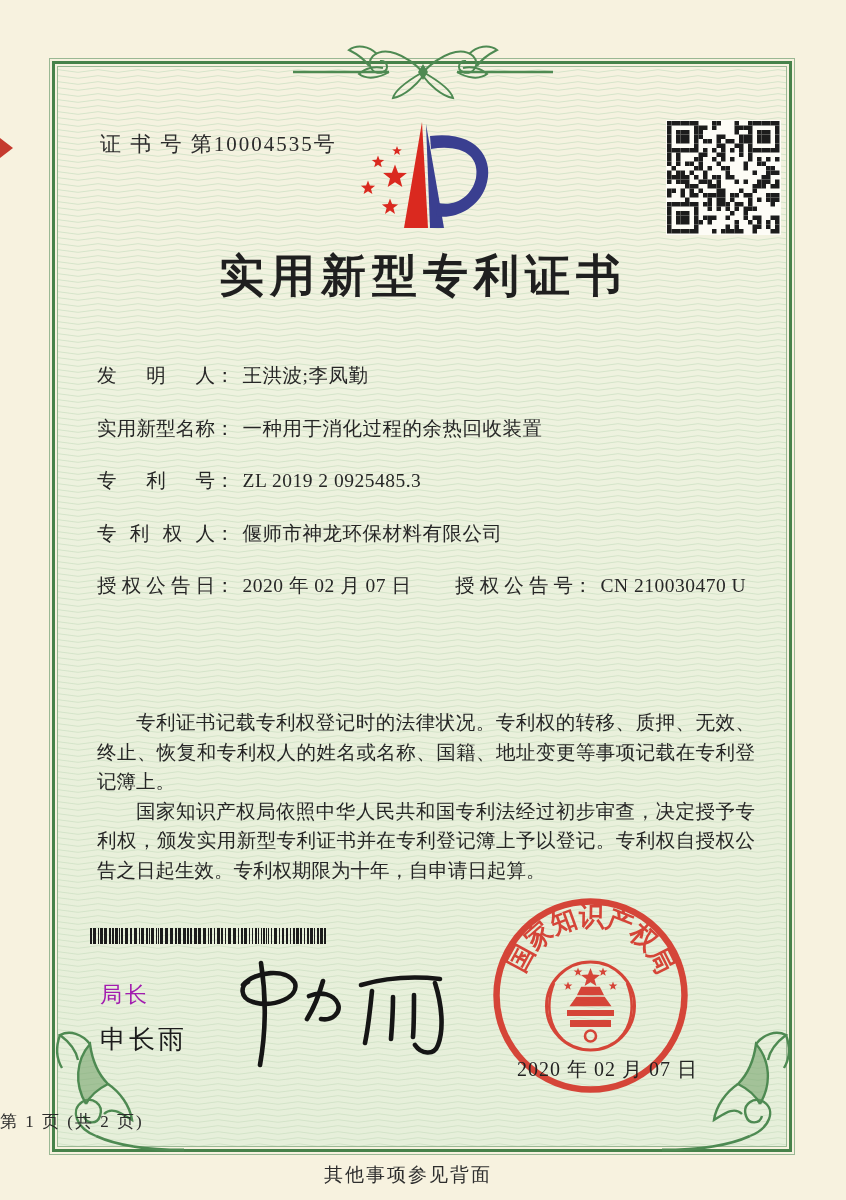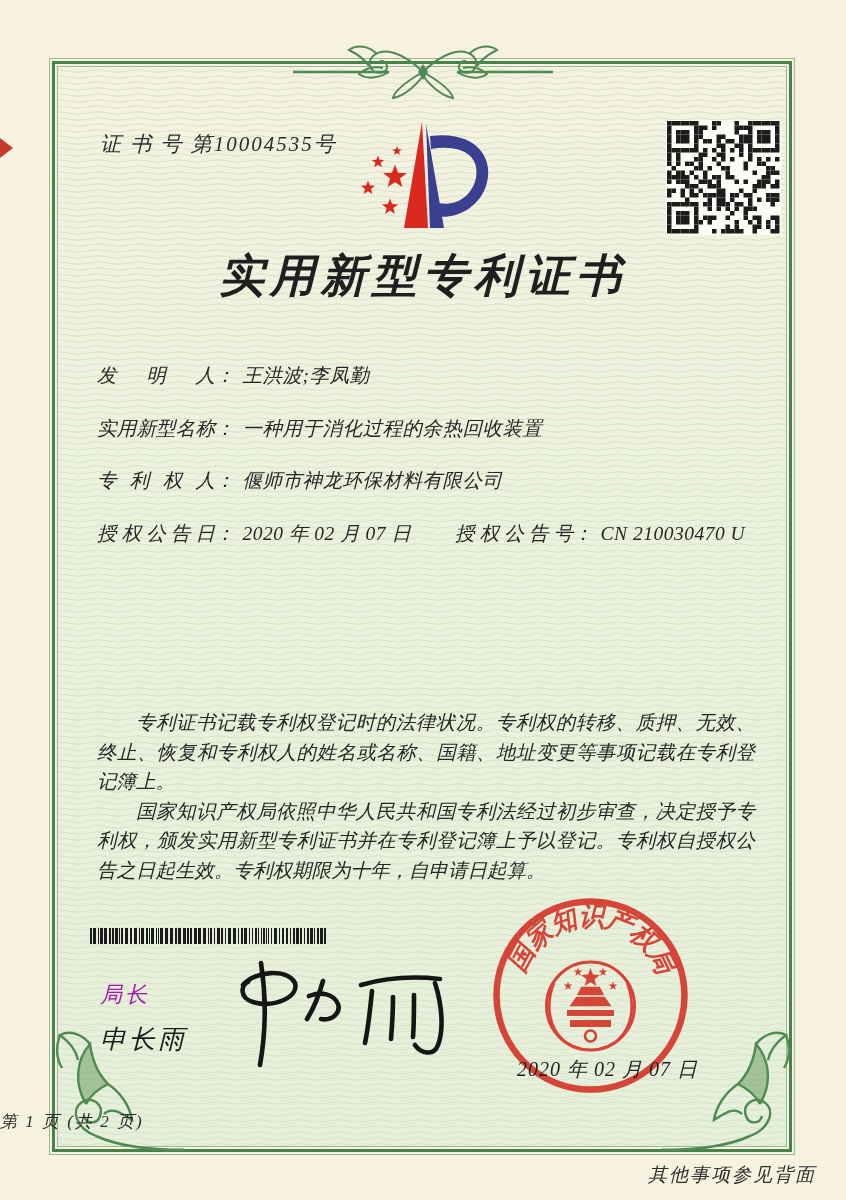--- a/index.html
+++ b/index.html
@@ -1,17 +1,17 @@
 <!DOCTYPE html>
 <html><head>
 <meta charset="utf-8">
 <style>
   html,body{margin:0;padding:0;}
   body{width:846px;height:1200px;background:#e8e4d4;font-family:"Liberation Serif","DejaVu Serif",serif;}
-  .page{position:relative;width:846px;height:1200px;background:#f7f2df;overflow:hidden;font-style:italic;}
+  .page{position:relative;width:846px;height:1200px;background:#f7f2df;overflow:hidden;}
 
   
   .frame{position:absolute;left:49px;top:58px;width:744px;height:1095px;border:1px solid #9ab894;z-index:0;}
   .frame-mid{position:absolute;inset:2px;border:3px solid #47824a;}
   .frame-in{position:absolute;inset:2px;border:1px solid #9ab894;background:linear-gradient(180deg,#f6f2e0 0%,#eef2df 30%,#e9f0db 70%,#e6efda 100%);overflow:hidden;}
   .waves{position:absolute;inset:0;opacity:.85;}
 
   .red-marker{position:absolute;left:0;top:138px;width:0;height:0;border-top:10px solid transparent;border-bottom:10px solid transparent;border-left:13px solid #c53a2e;z-index:3;}
 
   .top-flourish{position:absolute;left:293px;top:34px;z-index:2;}
@@ -36,21 +36,21 @@
   .paras p{margin:0;text-indent:2em;}
 
   .barcode{position:absolute;left:90px;top:928px;z-index:2;}
   .director-title{position:absolute;left:100px;top:980px;font-size:22px;letter-spacing:3px;color:#a21caf;font-family:"Liberation Sans","DejaVu Sans",sans-serif;z-index:2;}
   .director-name{position:absolute;left:100px;top:1022px;font-size:26px;letter-spacing:3px;color:#1c1c1c;font-family:"Liberation Sans","DejaVu Sans",sans-serif;z-index:2;}
   .signature{position:absolute;left:225px;top:933px;z-index:2;}
   .seal{position:absolute;left:488px;top:893px;z-index:3;opacity:.92;}
   .seal-date{position:absolute;left:517px;top:1056px;font-size:20px;color:#222;letter-spacing:1px;z-index:4;}
 
   .page-no{position:absolute;left:0;top:1110px;width:800px;text-align:left;font-size:17px;color:#2b2b2b;letter-spacing:2px;z-index:2;}
-  .back-note{position:absolute;left:0;top:1162px;width:816px;text-align:right;font-size:19px;color:#2e2e2e;letter-spacing:2px;z-index:2;}
+  .back-note{position:absolute;left:0;top:1162px;width:816px;text-align:center;font-size:19px;color:#2e2e2e;letter-spacing:2px;z-index:2;}
 </style>
 </head>
 <body>
 
 <div class="page">
 
   <div class="red-marker"></div>
 
   <div class="frame">
     <div class="frame-mid">
@@ -602,20 +602,23 @@
   <div class="title">实用新型专利证书</div>
 
   <div class="fields">
     <div class="f-row">
       <span class="f-label">发明人</span><span class="f-colon">：</span><span class="f-value">王洪波;李凤勤</span>
     </div>
     <div class="f-row">
       <span class="f-label">实用新型名称</span><span class="f-colon">：</span><span class="f-value">一种用于消化过程的余热回收装置</span>
     </div>
     <div class="f-row">
+      <span class="f-label">专利号</span><span class="f-colon">：</span><span class="f-value">ZL 2019 2 0925485.3</span>
+    </div>
+    <div class="f-row">
       <span class="f-label">专利权人</span><span class="f-colon">：</span><span class="f-value">偃师市神龙环保材料有限公司</span>
     </div>
     <div class="f-row">
       <span class="f-label">授权公告日</span><span class="f-colon">：</span><span class="f-value">2020 年 02 月 07 日</span>
       <span class="f-pair2">
         <span class="f-label">授权公告号</span><span class="f-colon">：</span><span class="f-value">CN 210030470 U</span>
       </span>
     </div>
   </div>
 

